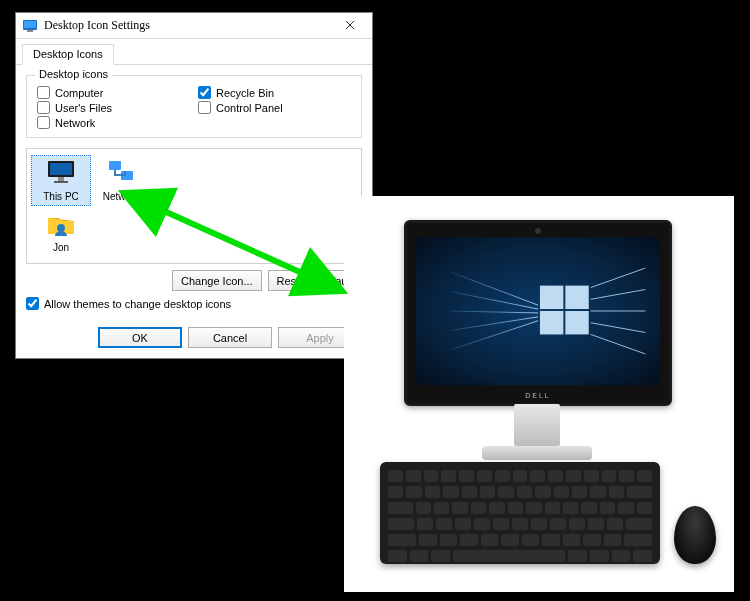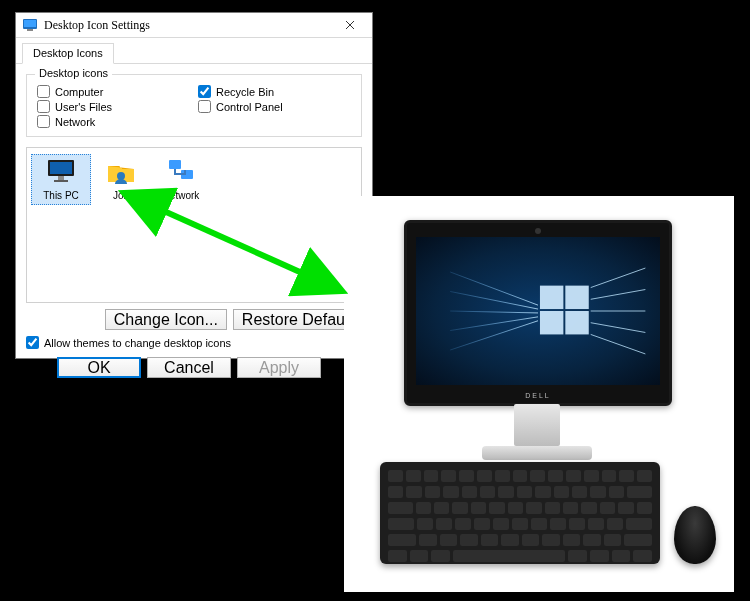--- a/index.html
+++ b/index.html
@@ -86,22 +86,23 @@
     gap:5px;
     margin: 2px 4px;
   }
   .chk input { margin:0; accent-color:#0078d7; }
   
   .iconbox {
     border:1px solid #d0d0d0;
     padding: 6px 4px 2px 4px;
     display:flex; flex-wrap:wrap;
     align-content:flex-start;
-    height: 156px;
+    height: 116px;
     gap: 0px;
+    flex-direction: column;
   }
   .icon-item {
     width: 60px;
     text-align:center;
     font-size: 10px;
     line-height: 11px;
     padding: 2px 0 4px 0;
   }
   .icon-item.sel { background:#cfe6fb; border:1px dotted #2882d8; padding:1px 0 3px 0; }
   .icon-item .ico {
@@ -112,29 +113,29 @@
   .btn-row {
     display:flex; justify-content:flex-end;
     gap:6px;
     margin-top:6px;
   }
   .btn {
     min-width: 84px;
     height: 21px;
     border:1px solid #adadad;
     background: linear-gradient(#fdfdfd,#ececec);
-    font-size:16px;
+    font-size:11px;
     display:flex; align-items:center; justify-content:center;
     padding: 0 8px;
   }
   .btn.primary { border-color:#0078d7; box-shadow: inset 0 0 0 1px #0078d7; }
   .btn.disabled { color:#9a9a9a; }
   .chk.allow { margin: 6px 0 0 0; }
   .bottom-btns {
-    display:flex; justify-content:center;
+    display:flex; justify-content:flex-end;
     gap:6px;
     padding: 0 10px 10px 0;
   }
   
   .photo {
     position:absolute;
     left: 344px; top: 196px;
     width: 390px; height: 396px;
     background:#fff;
   }

